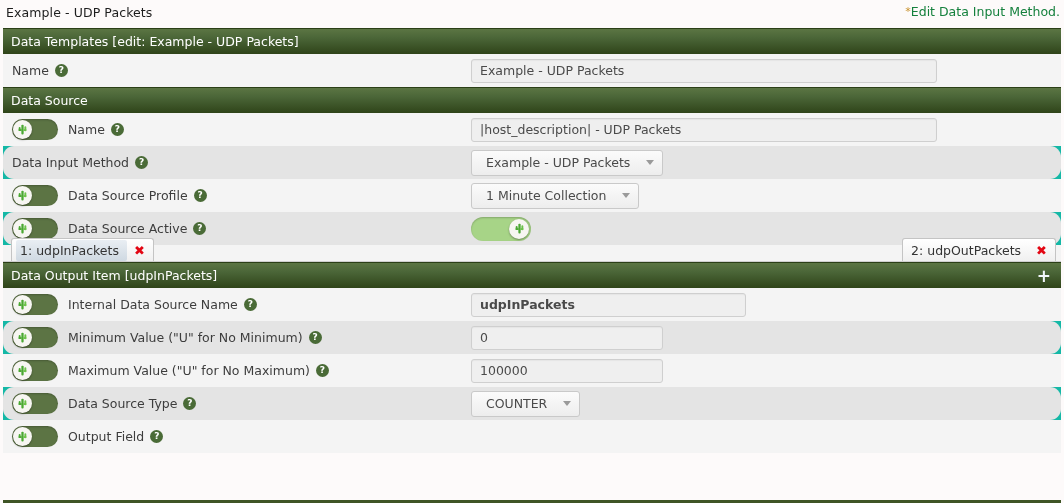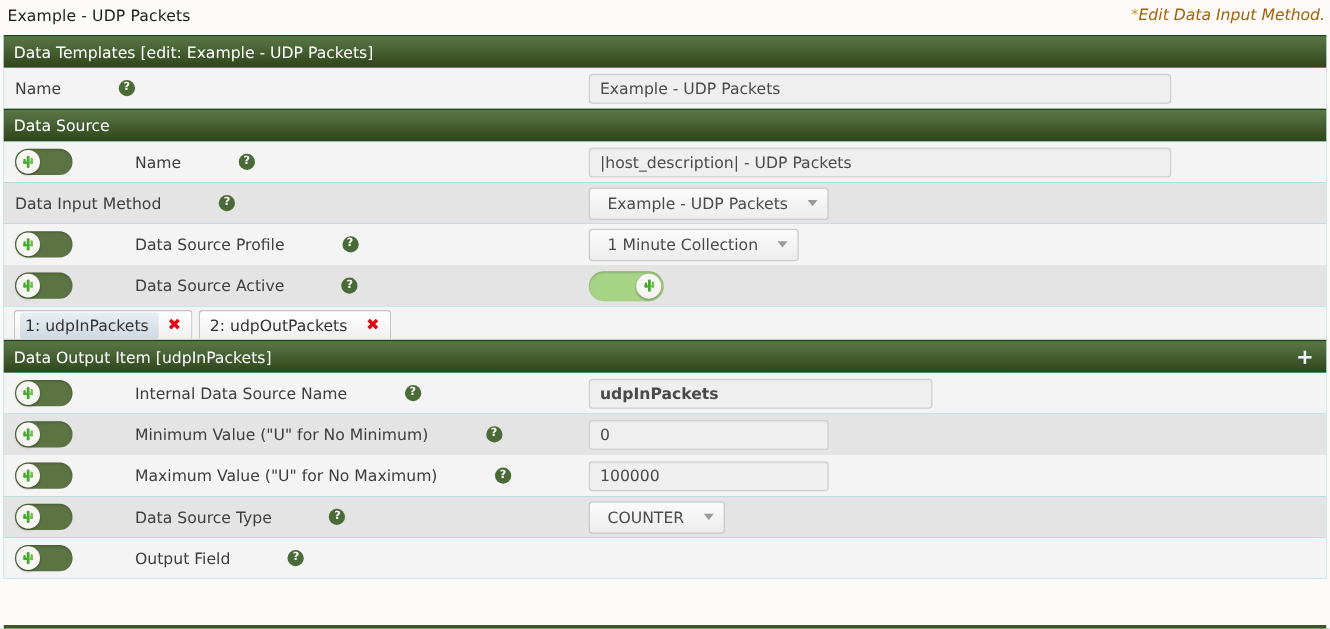--- a/index.html
+++ b/index.html
@@ -38,23 +38,22 @@
     top: 4px;
     font-size: 12.5px;
     white-space: nowrap;
   }
   .star {
     color: #c8902a;
     font-size: 11px;
     vertical-align: 1px;
   }
   .edit-link {
-    color: #a16207;
+    color: #15803d;
     text-decoration: none;
-    font-style: italic;
   }
 
   
   .form-frame {
     position: absolute;
     left: 3px;
     top: 28px;
     width: 1058px;
     background: #14b8a6;
   }
@@ -87,32 +86,32 @@
 
   
   .row {
     display: flex;
     align-items: center;
     height: 33px;
     background: #f4f4f4;
   }
   .row.alt {
     background: #e4e4e4;
+    border-radius: 11px;
   }
   .row-label {
     width: 468px;
     flex: 0 0 468px;
     display: flex;
     align-items: center;
     padding-left: 9px;
     box-sizing: border-box;
     font-size: 12.5px;
     color: #3d3d3d;
     white-space: nowrap;
-    gap: 40px;
   }
   .row-label.indent {
     padding-left: 9px;
   }
   .row-field {
     flex: 1 1 auto;
     display: flex;
     align-items: center;
     position: relative;
   }
@@ -242,27 +241,28 @@
   }
   .red-box .select {
     width: 100%;
     justify-content: space-between;
     height: 26px;
   }
 
   
   .tabstrip {
     position: relative;
-    height: 27px;
+    height: 17px;
     background: #f4f4f4;
     display: flex;
     align-items: flex-end;
     padding-left: 8px;
     box-sizing: border-box;
     border-bottom: 1px solid #cfcfcf;
+    justify-content: space-between;
   }
   .tab {
     height: 23px;
     display: flex;
     align-items: center;
     border: 1px solid #c4c4c4;
     border-bottom: none;
     border-radius: 3px 3px 0 0;
     background: linear-gradient(to bottom, #ffffff 0%, #f0f0f0 100%);
     padding: 0 4px 0 9px;

